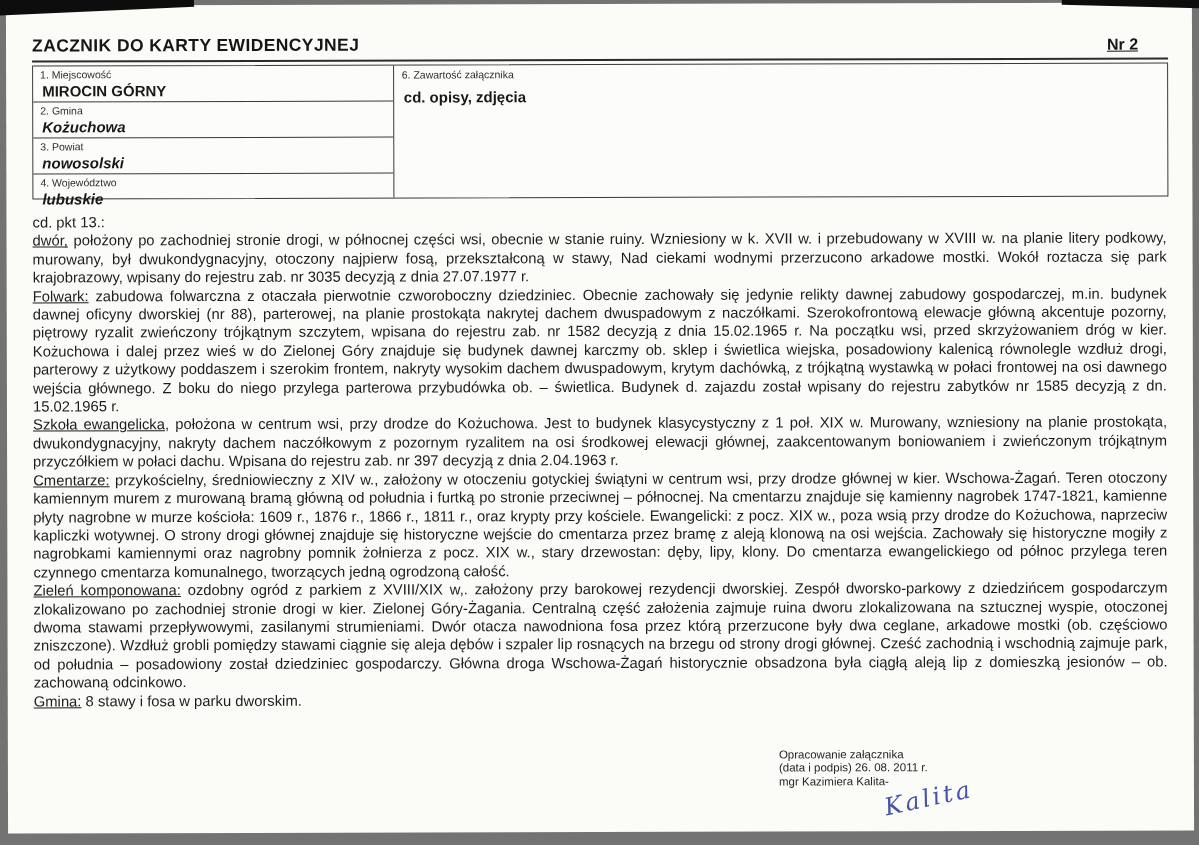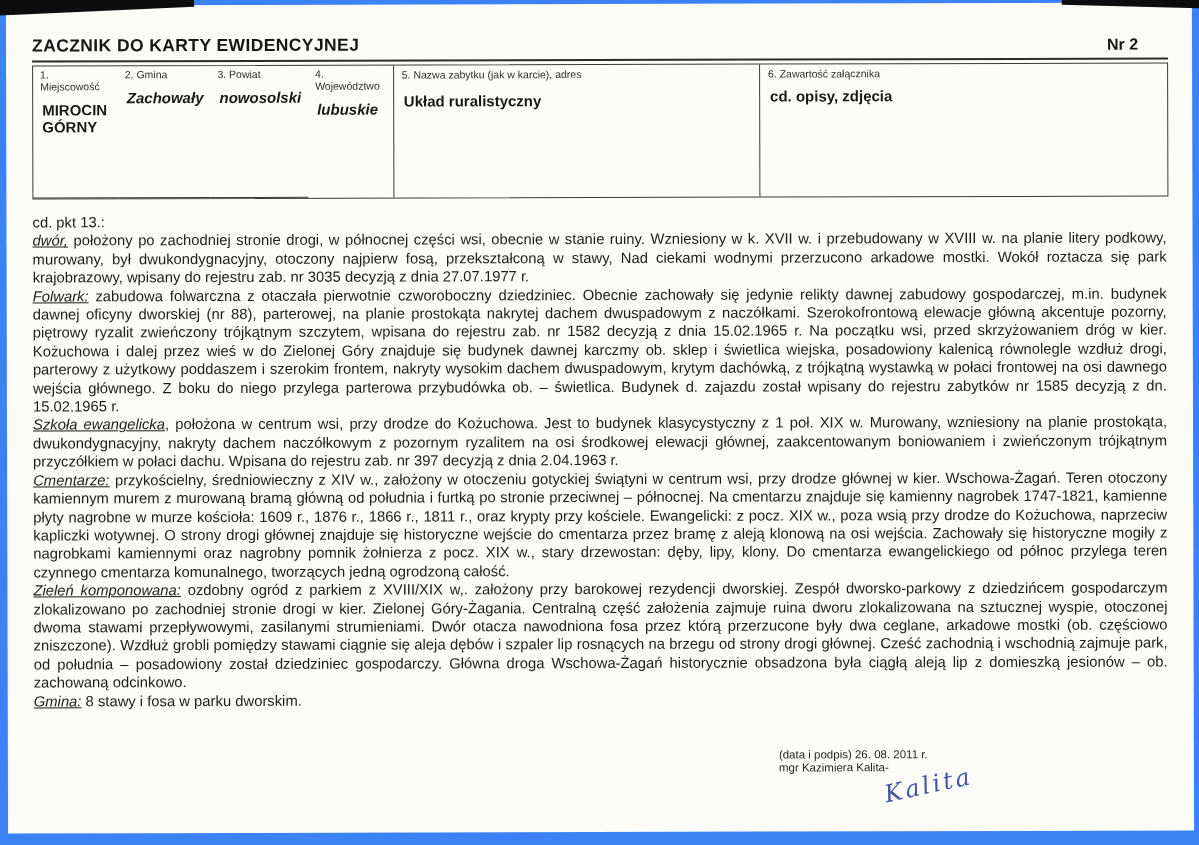--- a/index.html
+++ b/index.html
@@ -1,51 +1,51 @@
 <!DOCTYPE html>
 <html><head>
 <meta charset="utf-8">
 <style>
   html,body{margin:0;padding:0;}
   body{font-family:"Liberation Sans", sans-serif; background:#333;}
-  .scan{position:relative; width:1199px; height:845px; background:#3b82f6; overflow:hidden;}
+  .scan{position:relative; width:1199px; height:845px; background:#737373; overflow:hidden;}
   .page{position:absolute; left:7px; top:4px; width:1186px; height:828px;
         background:#fbfbf8; box-sizing:border-box; padding:30px 24px 0 26px;
         transform:rotate(-0.15deg); color:#1f1f1f;}
   .corner{position:absolute; background:#0d0d0d;}
   .corner-tl{top:-10px; left:-12px; width:200px; height:16px; transform:rotate(-2.4deg);}
   .corner-tr{top:-11px; right:-10px; width:140px; height:15px; transform:rotate(1.6deg);}
 
   
   .hdr{display:flex; justify-content:space-between; align-items:flex-end;
        border-bottom:2px solid #2c2c2c; padding-bottom:4px;}
   .hdr h1{margin:0; font-size:17.5px; letter-spacing:0.4px; color:#161616;}
-  .hdr .nr{font-size:16px; font-weight:bold; margin-right:30px; color:#161616;}
+  .hdr .nr{font-size:16px; font-weight:bold; margin-right:30px; color:#161616;text-decoration:underline;}
 
   
   .formtbl{display:flex; border:1.5px solid #3a3a3a; height:132px; margin-top:3px;
            background:#fcfcfa;}
   .col{box-sizing:border-box;}
-  .col-left{width:31.8%; border-right:1.5px solid #3a3a3a; display:flex; flex-direction:row;}
+  .col-left{width:31.8%; border-right:1.5px solid #3a3a3a; display:flex; flex-direction:column;}
   .col-mid{width:32.3%; border-right:1.5px solid #3a3a3a; padding:3px 8px;}
   .col-right{flex:1; padding:3px 8px;}
   .frow{flex:1; border-bottom:1.5px solid #3a3a3a; padding:2px 7px; box-sizing:border-box;}
   .frow:last-child{border-bottom:none;}
   .flabel{font-size:10.5px; color:#2d2d2d;}
-  .fvalue{font-size:15px; font-weight:bold; margin-top:9px; padding-left:2px; color:#181818;}
+  .fvalue{font-size:15px; font-weight:bold; margin-top:2px; padding-left:2px; color:#181818;}
   .fvalue.ital{font-style:italic;}
   .col-mid .fvalue{margin-top:12px;}
   .col-right .fvalue{margin-top:8px;}
 
   
   .bodytext{margin-top:14px; font-size:14.8px; line-height:18.4px; text-align:justify;
             color:#1d1d1d; padding-right:2px;}
   .bodytext .intro{text-align:left;}
   .bodytext p{margin:0;}
-  .lead{text-decoration:underline;font-style:italic;}
+  .lead{text-decoration:underline;}
 
   
   .footer{margin-top:40px; margin-left:745px; font-size:11.5px; line-height:13.5px; color:#262626;}
   .f4{padding-left:42px;}
   .signature{display:inline-block; margin-left:105px; margin-top:4px; color:#4353a8;
              font-family:"DejaVu Serif", serif; font-style:italic; font-size:24px;
              letter-spacing:3px; transform:rotate(-12deg);}
 </style>
 </head>
 <body>
@@ -61,50 +61,47 @@
     </div>
 
     <div class="formtbl">
       <div class="col col-left">
         <div class="frow">
           <div class="flabel">1. Miejscowość</div>
           <div class="fvalue">MIROCIN GÓRNY</div>
         </div>
         <div class="frow">
           <div class="flabel">2. Gmina</div>
-          <div class="fvalue ital">Zachowały</div>
+          <div class="fvalue ital">Kożuchowa</div>
         </div>
         <div class="frow">
           <div class="flabel">3. Powiat</div>
           <div class="fvalue ital">nowosolski</div>
         </div>
         <div class="frow">
           <div class="flabel">4. Województwo</div>
           <div class="fvalue ital">lubuskie</div>
         </div>
-      </div>
-      <div class="col col-mid">
-        <div class="flabel">5. Nazwa zabytku (jak w karcie), adres</div>
-        <div class="fvalue">Układ ruralistyczny</div>
       </div>
       <div class="col col-right">
         <div class="flabel">6. Zawartość załącznika</div>
         <div class="fvalue">cd. opisy, zdjęcia</div>
       </div>
     </div>
 
     <div class="bodytext">
       <div class="intro">cd. pkt 13.:</div>
       <p><span class="lead">dwór,</span><span> położony po zachodniej stronie drogi, w północnej części wsi, obecnie w stanie ruiny. Wzniesiony w k. XVII w. i przebudowany w XVIII w. na planie litery podkowy, murowany, był dwukondygnacyjny, otoczony najpierw fosą, przekształconą w stawy, Nad ciekami wodnymi przerzucono arkadowe mostki. Wokół roztacza się park krajobrazowy, wpisany do rejestru zab. nr 3035 decyzją z dnia 27.07.1977 r.</span></p>
       <p><span class="lead">Folwark:</span><span> zabudowa folwarczna z otaczała pierwotnie czworoboczny dziedziniec. Obecnie zachowały się jedynie relikty dawnej zabudowy gospodarczej, m.in. budynek dawnej oficyny dworskiej (nr 88), parterowej, na planie prostokąta nakrytej dachem dwuspadowym z naczółkami. Szerokofrontową elewacje główną akcentuje pozorny, piętrowy ryzalit zwieńczony trójkątnym szczytem, wpisana do rejestru zab. nr 1582 decyzją z dnia 15.02.1965 r. Na początku wsi, przed skrzyżowaniem dróg w kier. Kożuchowa i dalej przez wieś w do Zielonej Góry znajduje się budynek dawnej karczmy ob. sklep i świetlica wiejska, posadowiony kalenicą równolegle wzdłuż drogi, parterowy z użytkowy poddaszem i szerokim frontem, nakryty wysokim dachem dwuspadowym, krytym dachówką, z trójkątną wystawką w połaci frontowej na osi dawnego wejścia głównego. Z boku do niego przylega parterowa przybudówka ob. – świetlica. Budynek d. zajazdu został wpisany do rejestru zabytków nr 1585 decyzją z dn. 15.02.1965 r.</span></p>
       <p><span class="lead">Szkoła ewangelicka</span><span>, położona w centrum wsi, przy drodze do Kożuchowa. Jest to budynek klasycystyczny z 1 poł. XIX w. Murowany, wzniesiony na planie prostokąta, dwukondygnacyjny, nakryty dachem naczółkowym z pozornym ryzalitem na osi środkowej elewacji głównej, zaakcentowanym boniowaniem i zwieńczonym trójkątnym przyczółkiem w połaci dachu. Wpisana do rejestru zab. nr 397 decyzją z dnia 2.04.1963 r.</span></p>
       <p><span class="lead">Cmentarze:</span><span> przykościelny, średniowieczny z XIV w., założony w otoczeniu gotyckiej świątyni w centrum wsi, przy drodze głównej w kier. Wschowa-Żagań. Teren otoczony kamiennym murem z murowaną bramą główną od południa i furtką po stronie przeciwnej – północnej. Na cmentarzu znajduje się kamienny nagrobek 1747-1821, kamienne płyty nagrobne w murze kościoła: 1609 r., 1876 r., 1866 r., 1811 r., oraz krypty przy kościele. Ewangelicki: z pocz. XIX w., poza wsią przy drodze do Kożuchowa, naprzeciw kapliczki wotywnej. O strony drogi głównej znajduje się historyczne wejście do cmentarza przez bramę z aleją klonową na osi wejścia. Zachowały się historyczne mogiły z nagrobkami kamiennymi oraz nagrobny pomnik żołnierza z pocz. XIX w., stary drzewostan: dęby, lipy, klony. Do cmentarza ewangelickiego od północ przylega teren czynnego cmentarza komunalnego, tworzących jedną ogrodzoną całość.</span></p>
       <p><span class="lead">Zieleń komponowana:</span><span> ozdobny ogród z parkiem z XVIII/XIX w,. założony przy barokowej rezydencji dworskiej. Zespół dworsko-parkowy z dziedzińcem gospodarczym zlokalizowano po zachodniej stronie drogi w kier. Zielonej Góry-Żagania. Centralną część założenia zajmuje ruina dworu zlokalizowana na sztucznej wyspie, otoczonej dwoma stawami przepływowymi, zasilanymi strumieniami. Dwór otacza nawodniona fosa przez którą przerzucone były dwa ceglane, arkadowe mostki (ob. częściowo zniszczone). Wzdłuż grobli pomiędzy stawami ciągnie się aleja dębów i szpaler lip rosnących na brzegu od strony drogi głównej. Cześć zachodnią i wschodnią zajmuje park, od południa – posadowiony został dziedziniec gospodarczy. Główna droga Wschowa-Żagań historycznie obsadzona była ciągłą aleją lip z domieszką jesionów – ob. zachowaną odcinkowo.</span></p>
       <p><span class="lead">Gmina:</span><span> 8 stawy i fosa w parku dworskim.</span></p>
     </div>
 
     <div class="footer">
+      <div>Opracowanie załącznika</div>
       <div>(data i podpis) 26. 08. 2011 r.</div>
       <div>mgr Kazimiera Kalita-</div>
       <span class="signature">Kalita</span>
     </div>
   </div>
 </div>
 
 </body></html>

